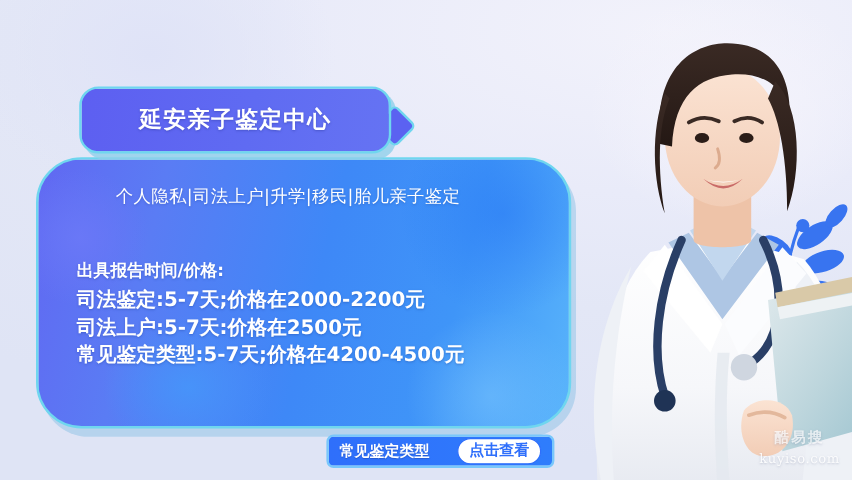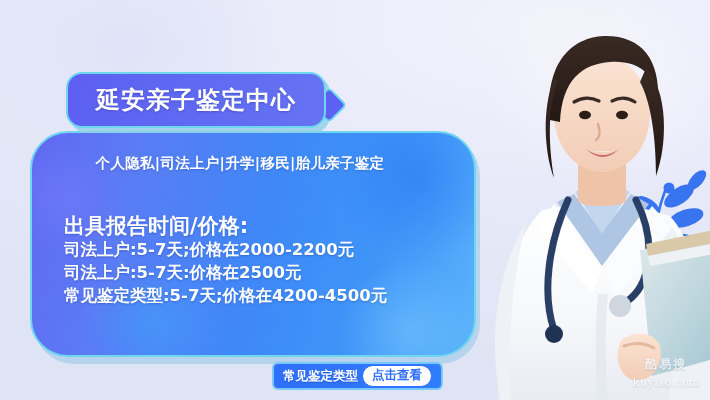--- a/index.html
+++ b/index.html
@@ -72,47 +72,47 @@
   }
   .title-badge{
     position:absolute;left:66px;top:72px;width:260px;height:56px;
     border-radius:16px;
     border:2.5px solid #6fd6ef;
     background:linear-gradient(100deg,#5d5ff1 0%,#5f6bf2 55%,#6573f3 100%);
     display:flex;align-items:center;justify-content:center;
     box-sizing:border-box;z-index:3;
   }
   .title-text{
-    color:#ffffff;font-size:24px;font-weight:700;letter-spacing:1px;
+    color:#ffffff;font-size:19px;font-weight:700;letter-spacing:1px;
     text-shadow:0 1px 2px rgba(30,40,130,.35);
     white-space:nowrap;
   }
 
   
   .subtitle{
     position:absolute;left:0;top:154px;width:480px;
     text-align:center;
-    color:#ffffff;font-size:14.5px;font-weight:700;letter-spacing:.3px;
+    color:#ffffff;font-size:14.5px;font-weight:400;letter-spacing:.3px;
     text-shadow:0 1px 2px rgba(25,60,150,.35);
     z-index:4;white-space:nowrap;
   }
 
   
   .pricebox{position:absolute;left:64px;top:214px;z-index:4;}
   .pline{
     color:#ffffff;font-weight:700;white-space:nowrap;
     text-shadow:0 1px 2px rgba(25,60,150,.38);
   }
-  .pline.head{font-size:21px;line-height:24px;}
+  .pline.head{font-size:14px;line-height:24px;}
   .pline.item{font-size:16.5px;line-height:23px;}
 
   
   .bottom-bar{
     position:absolute;left:272px;top:362px;height:20px;
-    display:flex;align-items:center;gap:4px;
+    display:flex;align-items:center;gap:23px;
     background:linear-gradient(90deg,#2f6ffb 0%,#2f7dfc 100%);
     border:2px solid #79c7fb;border-radius:6px;
     padding:12px 9px;box-sizing:border-box;z-index:6;
   }
   .bottom-label{
     color:#ffffff;font-size:12.5px;font-weight:700;white-space:nowrap;
     text-shadow:0 1px 1px rgba(20,50,140,.4);
   }
   .cta{
     background:#ffffff;border:1.5px solid #2f6ffb;border-radius:11px;
@@ -240,21 +240,21 @@
   <div class="title-shadow"></div>
   <div class="title-tail"></div>
   <div class="title-badge">
     <span class="title-text">延安亲子鉴定中心</span>
   </div>
 
   <div class="subtitle">个人隐私|司法上户|升学|移民|胎儿亲子鉴定</div>
 
   <div class="pricebox">
     <div class="pline head">出具报告时间/价格:</div>
-    <div class="pline item">司法上户:5-7天;价格在2000-2200元</div>
+    <div class="pline item">司法鉴定:5-7天;价格在2000-2200元</div>
     <div class="pline item">司法上户:5-7天:价格在2500元</div>
     <div class="pline item">常见鉴定类型:5-7天;价格在4200-4500元</div>
   </div>
 
   <div class="bottom-bar">
     <span class="bottom-label">常见鉴定类型</span>
     <span class="cta">
       <span class="cta-text">点击查看</span>
     </span>
   </div>

